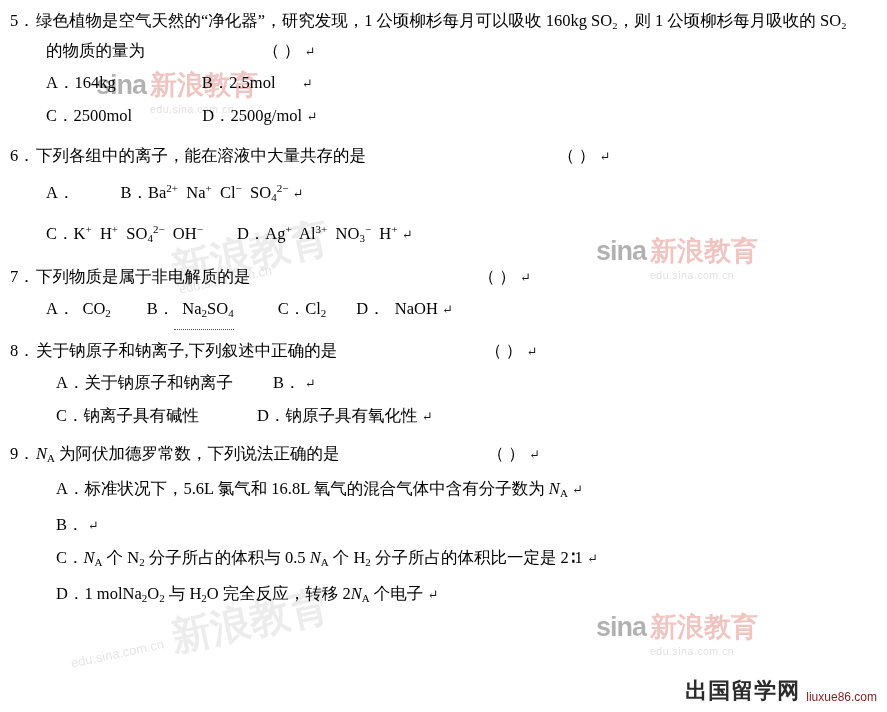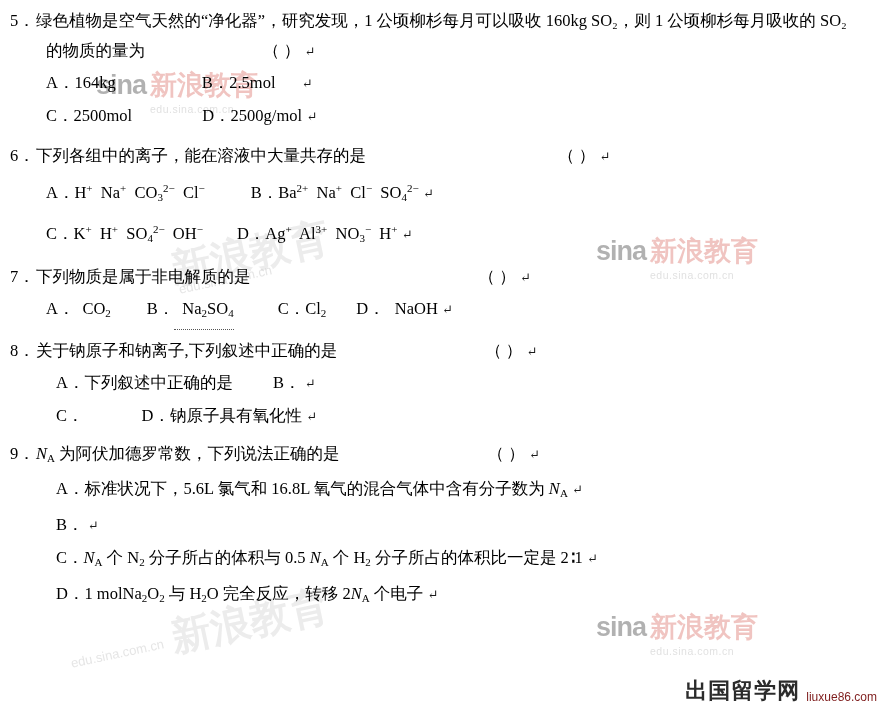--- a/index.html
+++ b/index.html
@@ -244,21 +244,20 @@
       <div class="q-stem">
         <span class="q-num">6．</span>
         <span class="stem-text">下列各组中的离子，能在溶液中大量共存的是</span>
         <span class="paren-gap" style="width:192px;"></span>
         <span class="paren">（     ）</span>
         <span class="pilcrow">↵</span>
       </div>
       <div class="opts">
         <div class="opt-row">
           <span class="opt-label">A．</span>
-          <span class="opt">H<sup>+</sup>&nbsp; Na<sup>+</sup>&nbsp; CO<sub>3</sub><sup>2−</sup>&nbsp; Cl<sup>−</sup></span>
           <span class="paren-gap" style="width:46px;"></span>
           <span class="opt-label">B．</span>
           <span class="opt">Ba<sup>2+</sup>&nbsp; Na<sup>+</sup>&nbsp; Cl<sup>−</sup>&nbsp; SO<sub>4</sub><sup>2−</sup></span>
           <span class="pilcrow">↵</span>
         </div>
         <div class="opt-row">
           <span class="opt-label">C．</span>
           <span class="opt">K<sup>+</sup>&nbsp; H<sup>+</sup>&nbsp; SO<sub>4</sub><sup>2−</sup>&nbsp; OH<sup>−</sup></span>
           <span class="paren-gap" style="width:34px;"></span>
           <span class="opt-label">D．</span>
@@ -298,27 +297,28 @@
       <div class="q-stem">
         <span class="q-num">8．</span>
         <span class="stem-text">关于钠原子和钠离子,下列叙述中正确的是</span>
         <span class="paren-gap" style="width:148px;"></span>
         <span class="paren">（     ）</span>
         <span class="pilcrow">↵</span>
       </div>
       <div class="opts" style="padding-left:46px;">
         <div class="opt-row">
           <span class="opt-label">A．</span>
-          <span class="opt">下列叙述中正确的是</span>
+          <span class="opt">关于钠原子和钠离子</span>
           <span class="paren-gap" style="width:40px;"></span>
           <span class="opt-label">B．</span>
           <span class="pilcrow">↵</span>
         </div>
         <div class="opt-row">
           <span class="opt-label">C．</span>
+          <span class="opt">钠离子具有碱性</span>
           <span class="paren-gap" style="width:58px;"></span>
           <span class="opt-label">D．</span>
           <span class="opt">钠原子具有氧化性</span>
           <span class="pilcrow">↵</span>
         </div>
       </div>
     </div>
 
     <div class="q" style="margin-top:6px;">
       <div class="q-stem">

